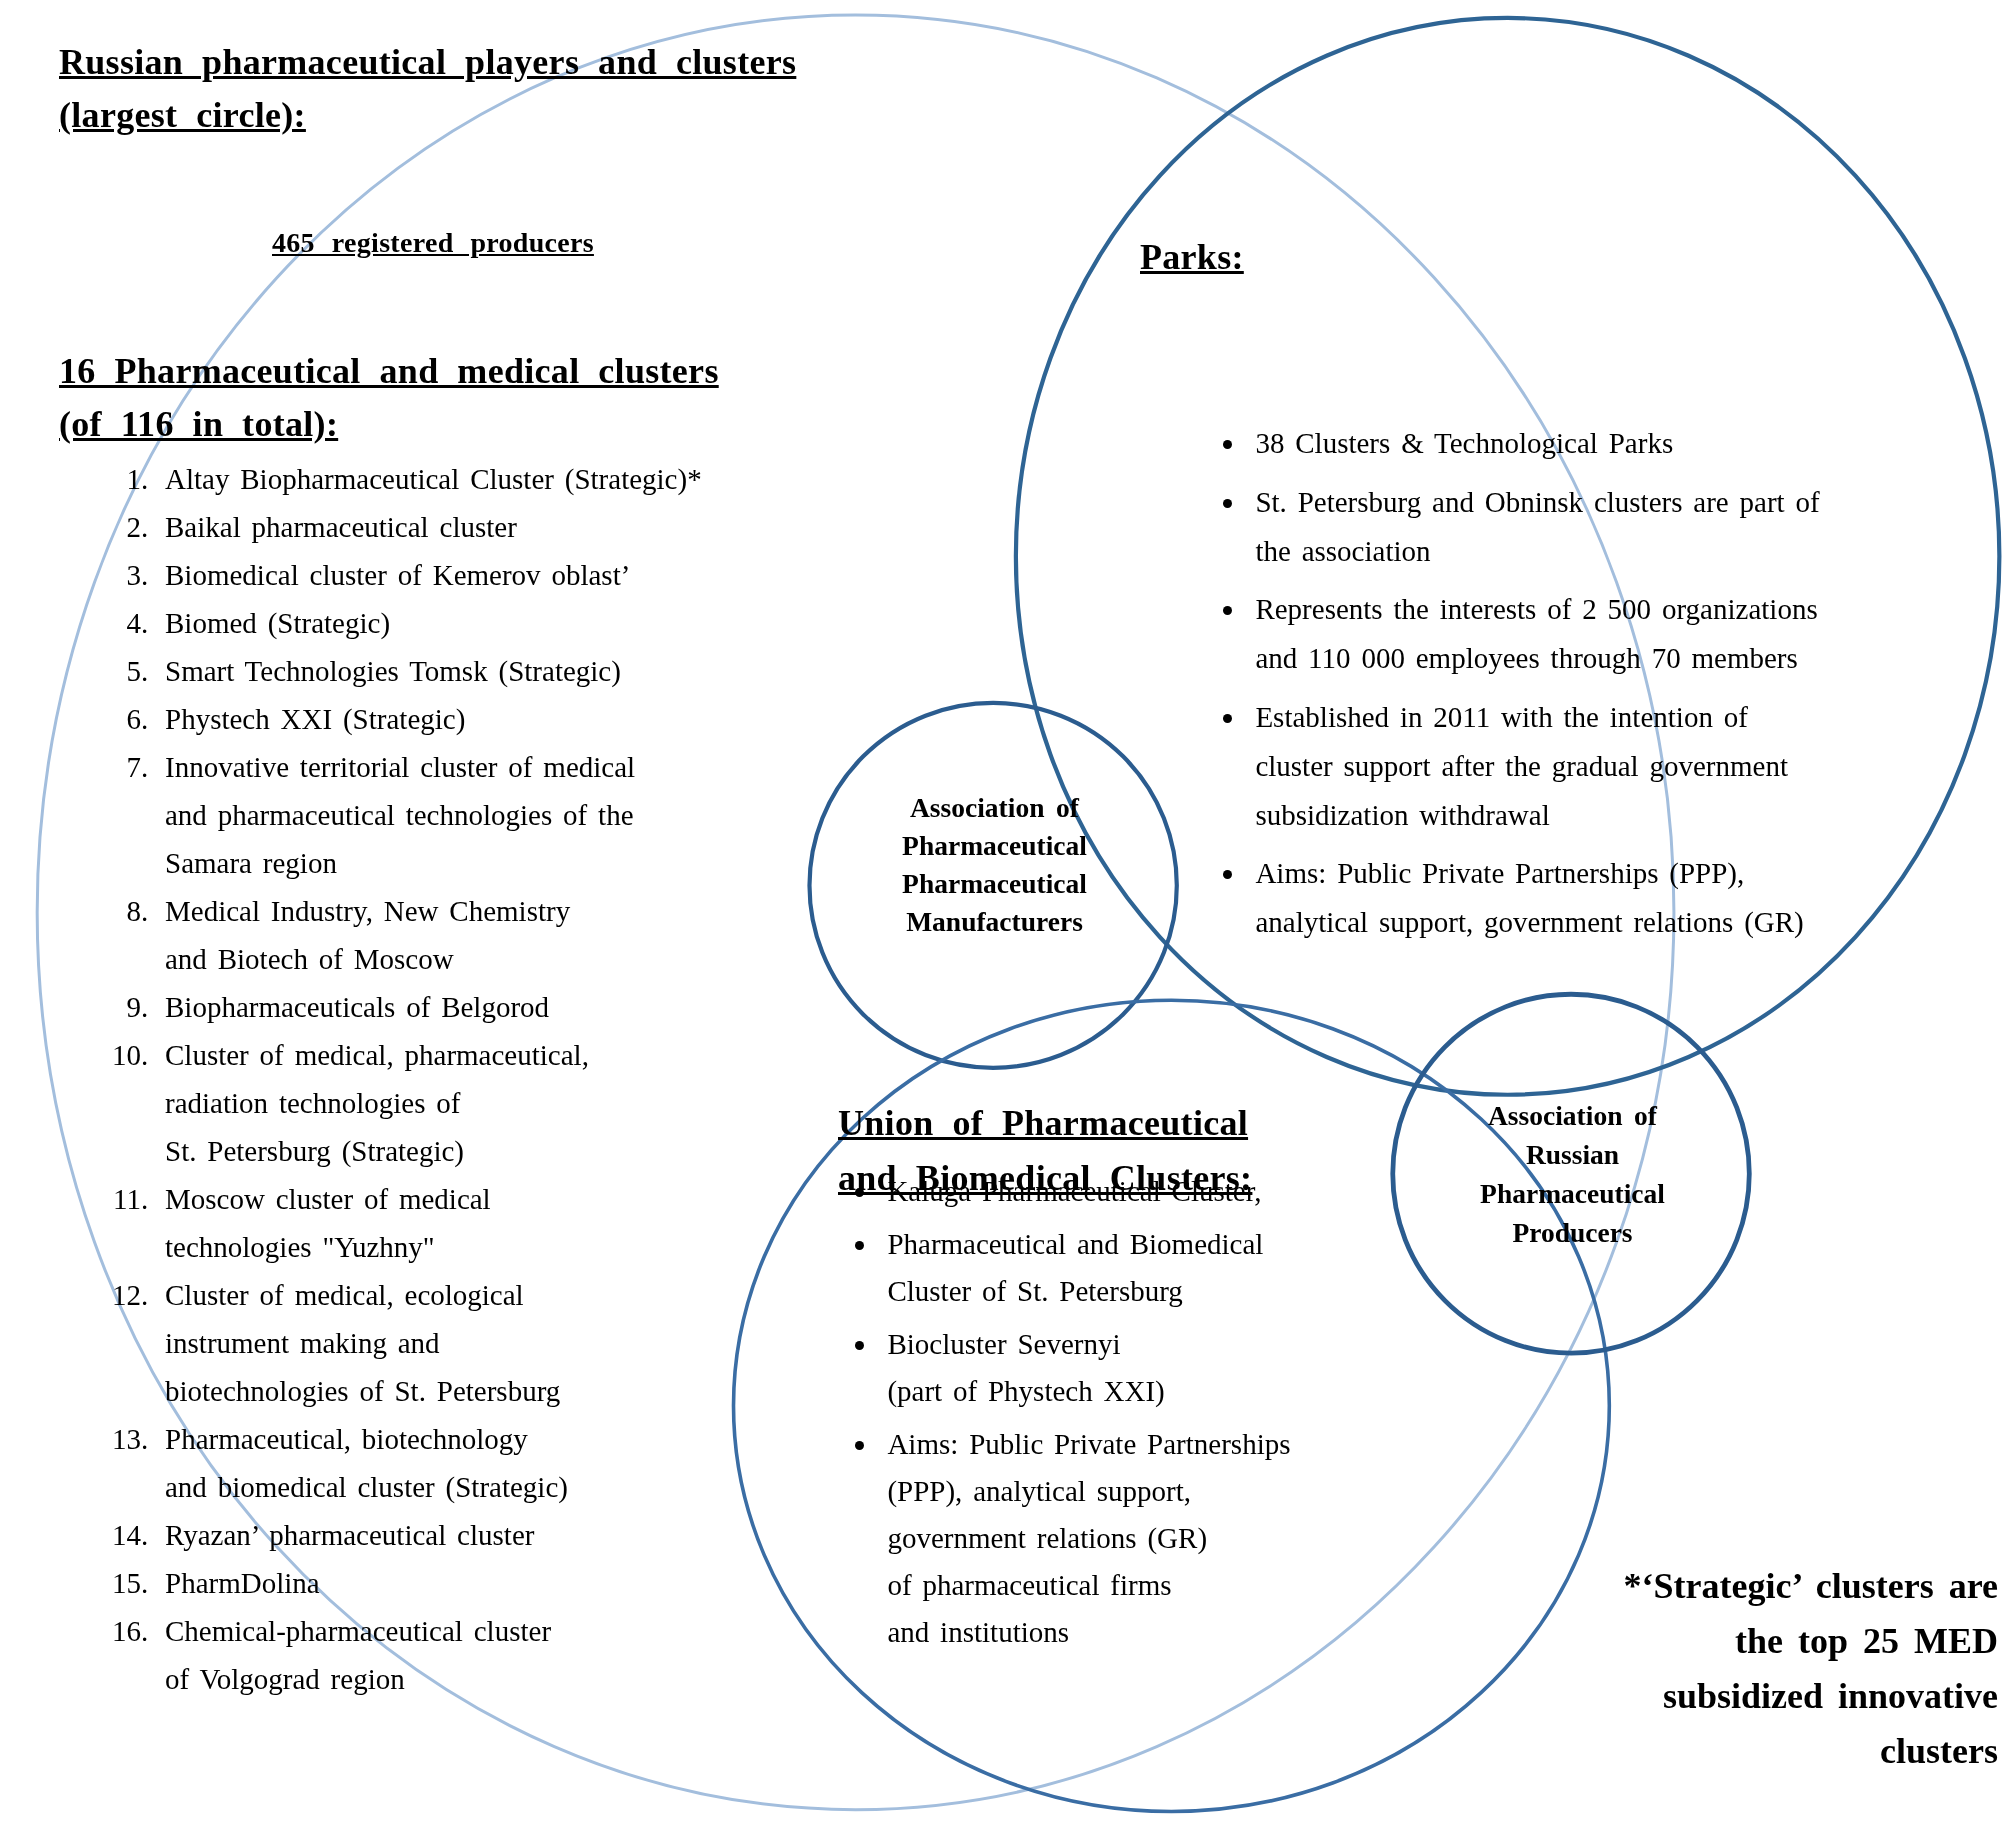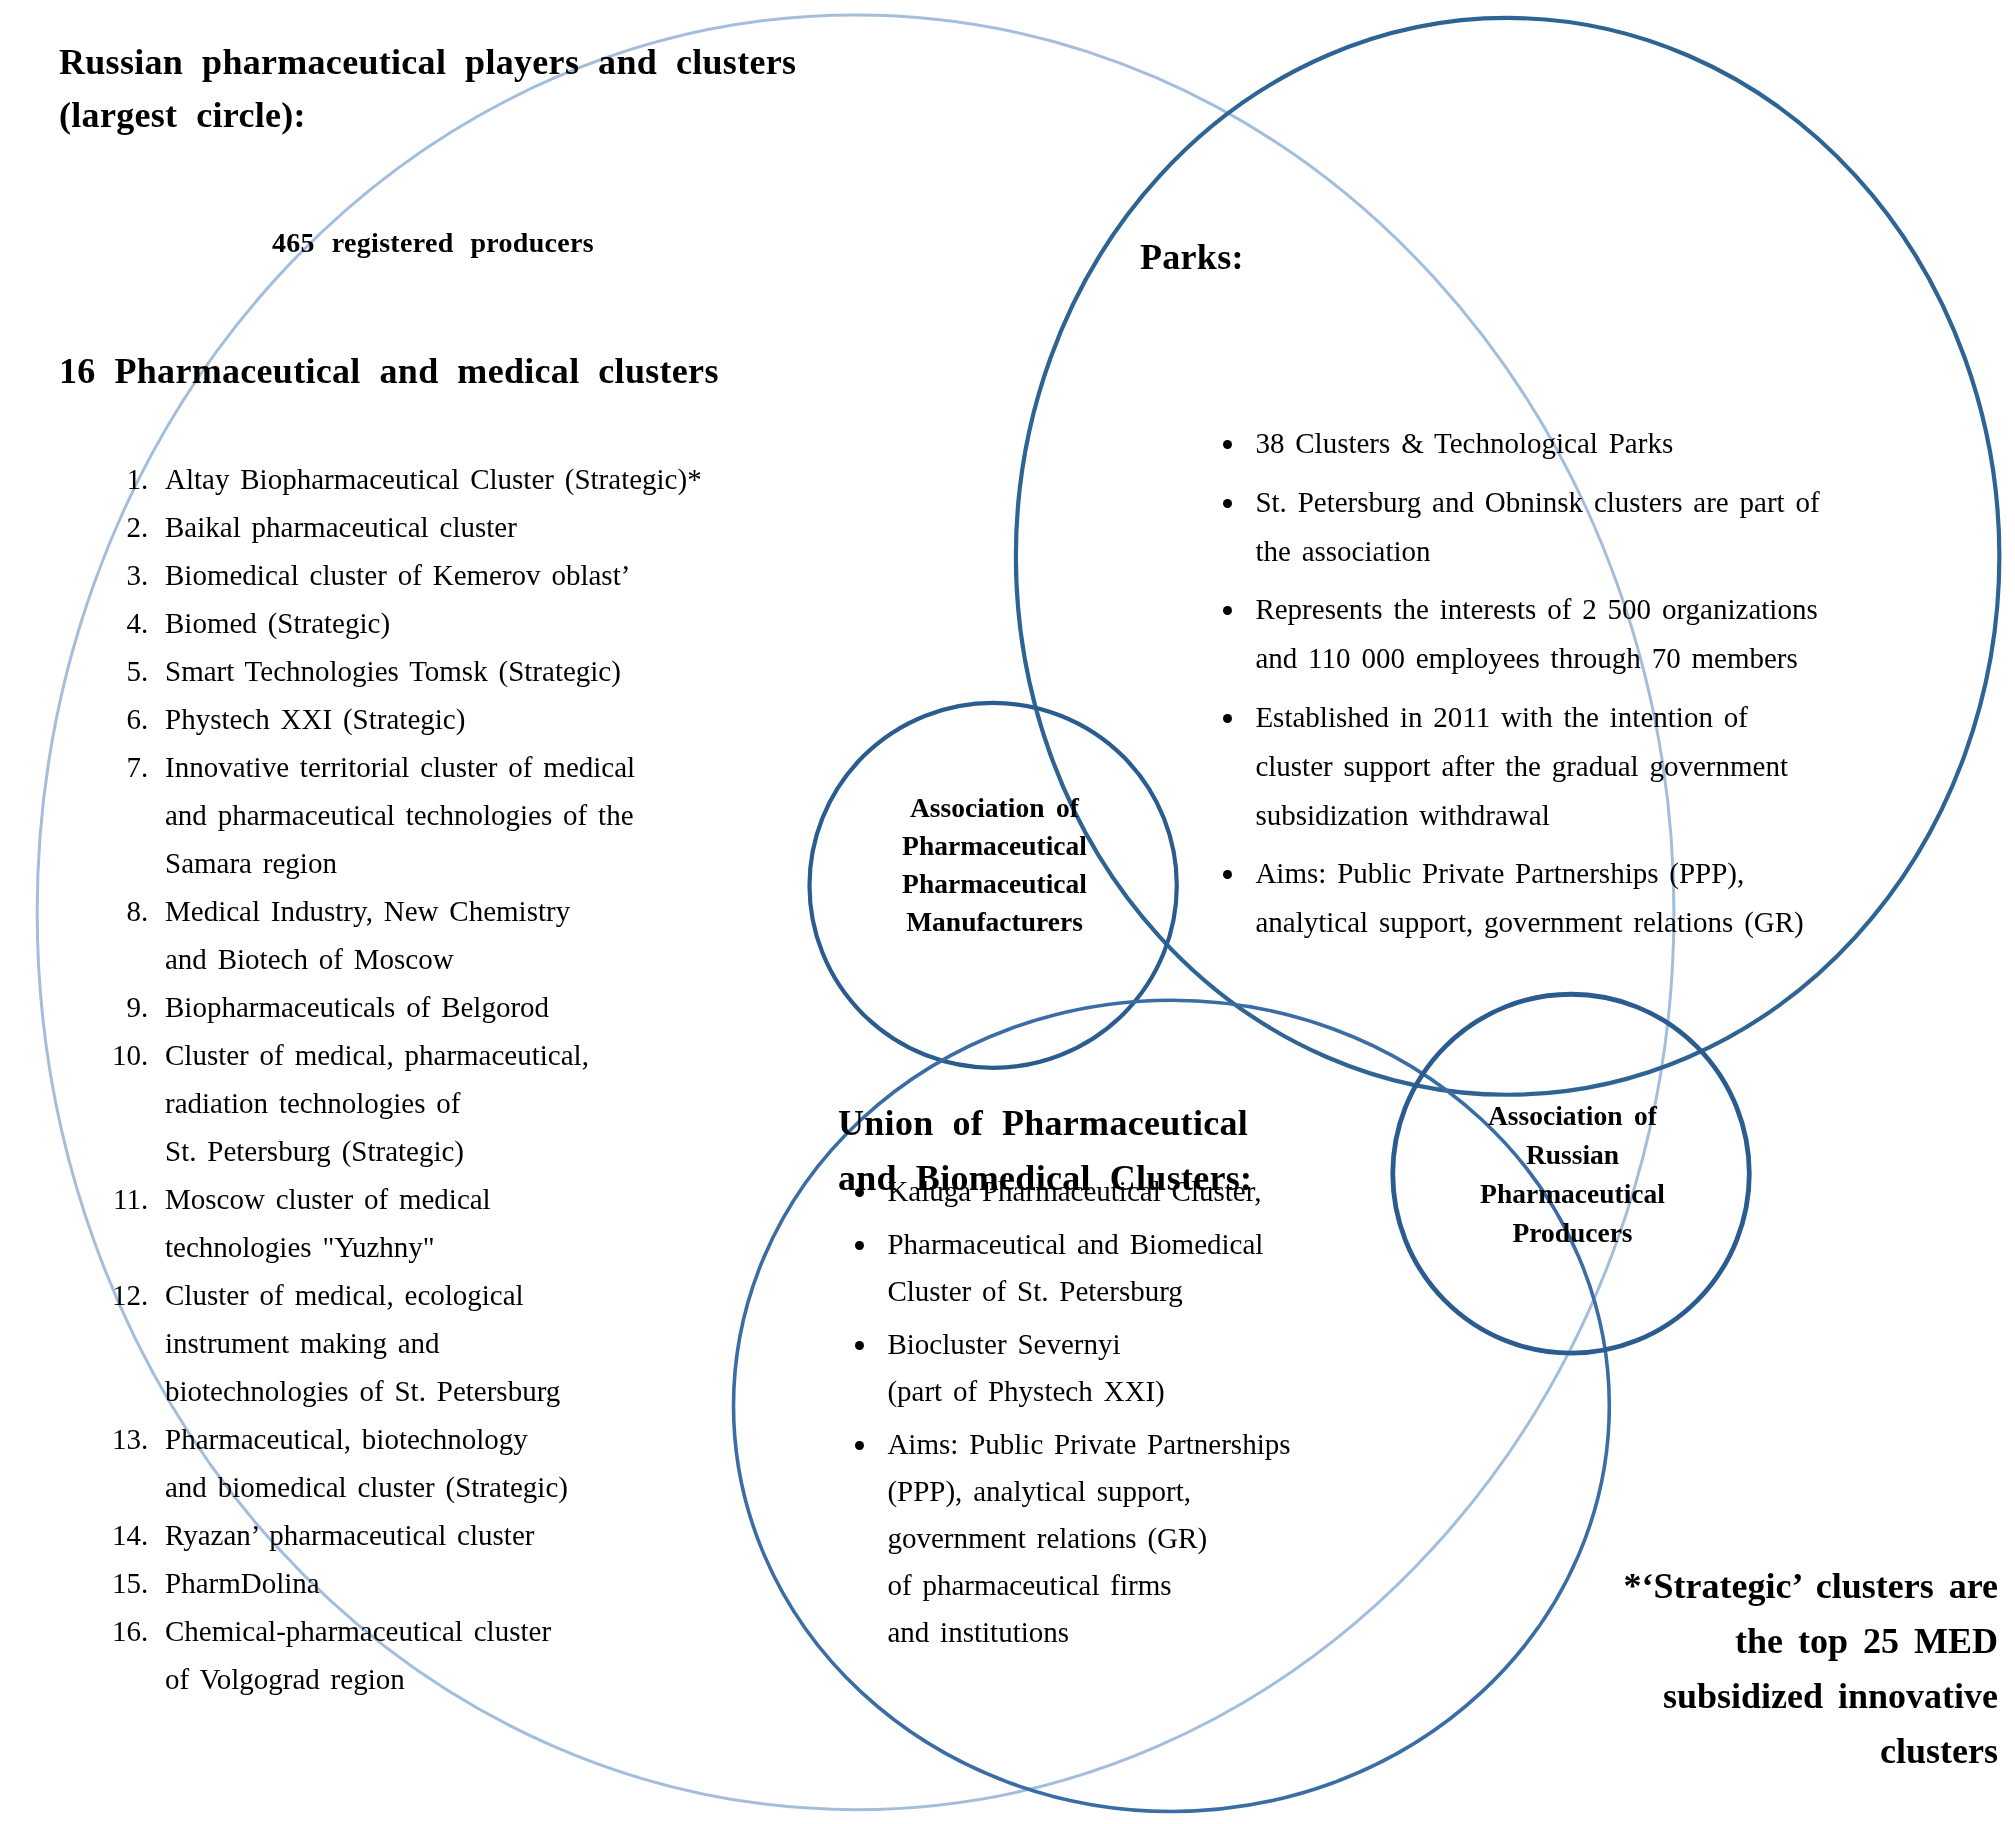--- a/index.html
+++ b/index.html
@@ -19,20 +19,21 @@
     position: absolute;
     left: 0; top: 0;
     width: 2015px; height: 1824px;
   }
   .abs { position: absolute; z-index: 2; }
 
   .heading {
     font-weight: bold;
     word-spacing: 9.6px;
     letter-spacing: 0.3px;
+    text-decoration: underline;
   }
   .bodytext { word-spacing: 3.6px; }
 
   .title       { left: 59px;  top: 36px;  font-size: 36px; line-height: 53px; }
   .producers   { left: 272px; top: 227px; font-size: 28px; }
   .clusters-heading { left: 59px; top: 345px; font-size: 36px; line-height: 53px; }
 
   .cluster-list {
     left: 78px; top: 455px; width: 754px;
     font-size: 29px; line-height: 48px;
@@ -95,20 +96,21 @@
 
   <div class="abs title heading">
     <div>Russian pharmaceutical players and clusters</div>
     <div>(largest circle):</div>
   </div>
 
   <div class="abs producers heading">465 registered producers</div>
 
   <div class="abs clusters-heading heading">
     <div>16 Pharmaceutical and medical clusters</div>
+    <div>(of 116 in total):</div>
   </div>
 
   <ol class="abs cluster-list bodytext">
 
       <li class="cluster-item">Altay Biopharmaceutical Cluster (Strategic)*</li>
 
       <li class="cluster-item">Baikal pharmaceutical cluster</li>
 
       <li class="cluster-item">Biomedical cluster of Kemerov oblast’</li>
 

